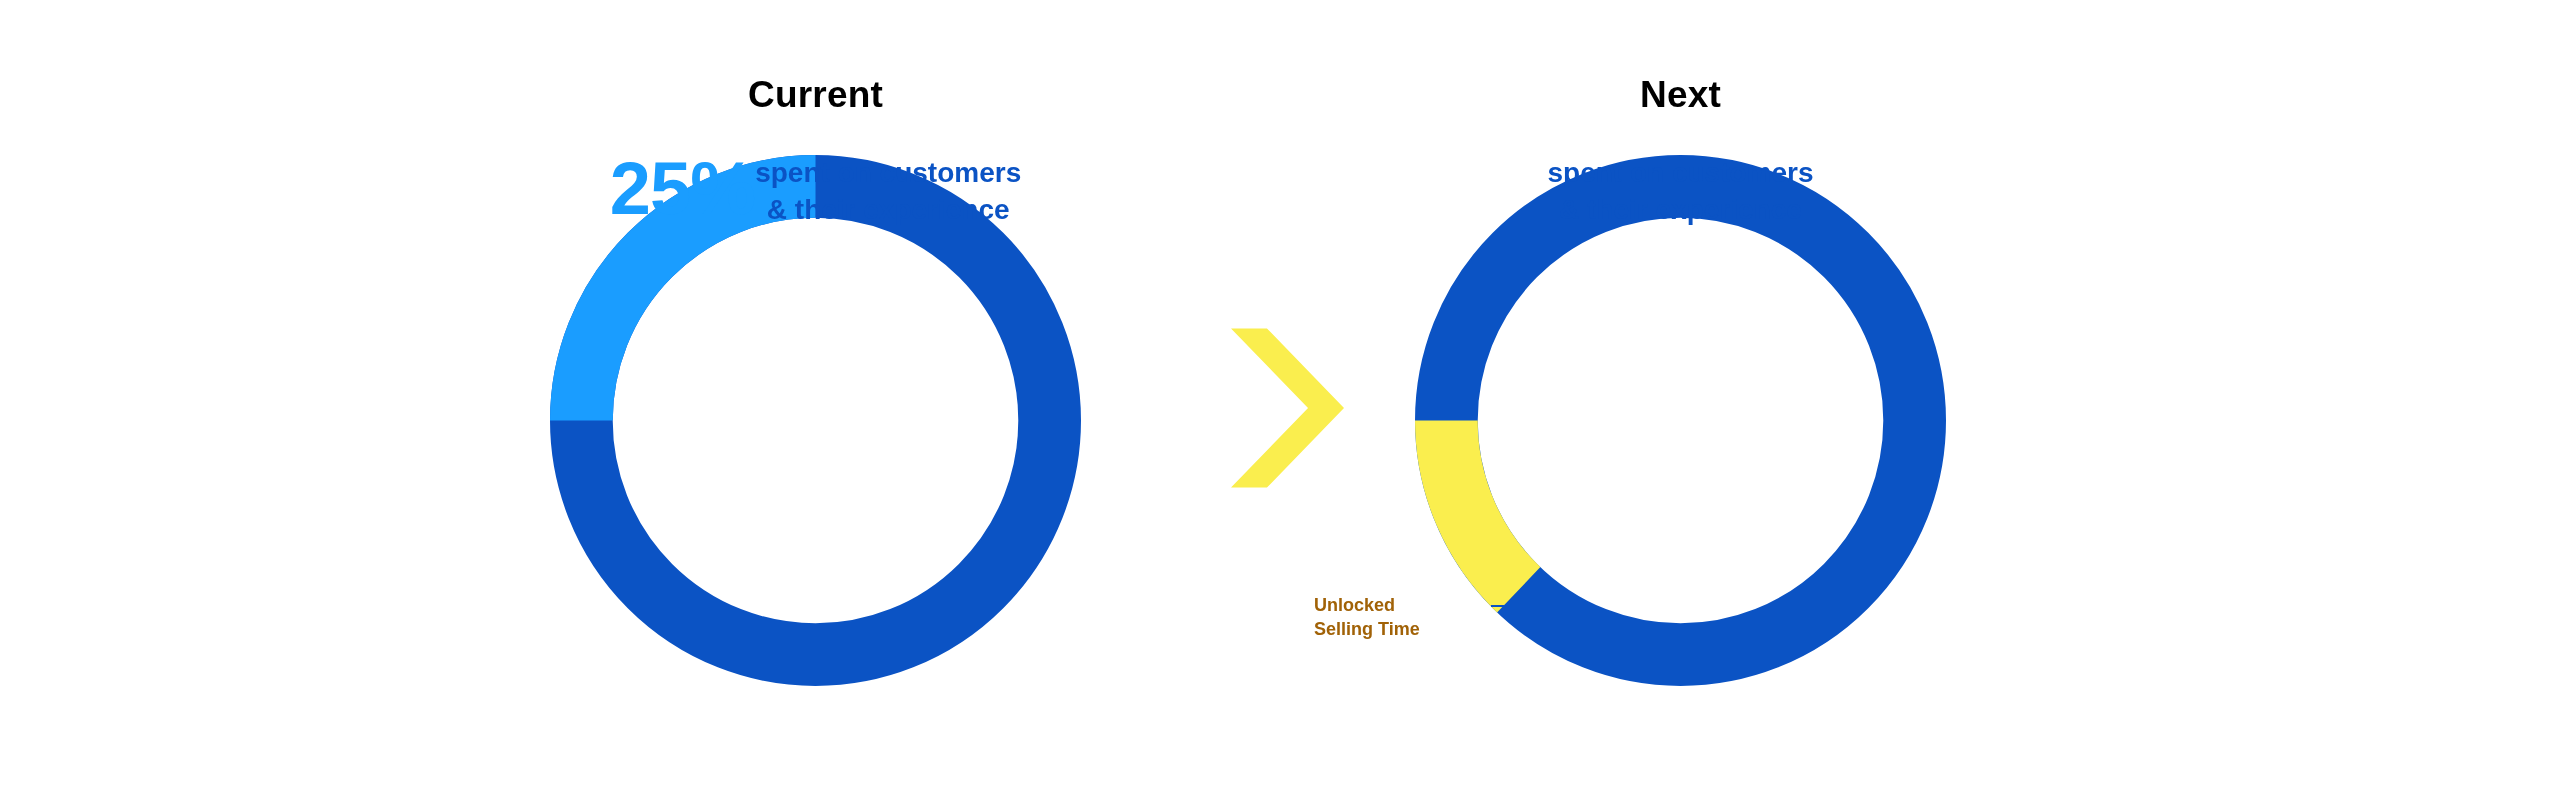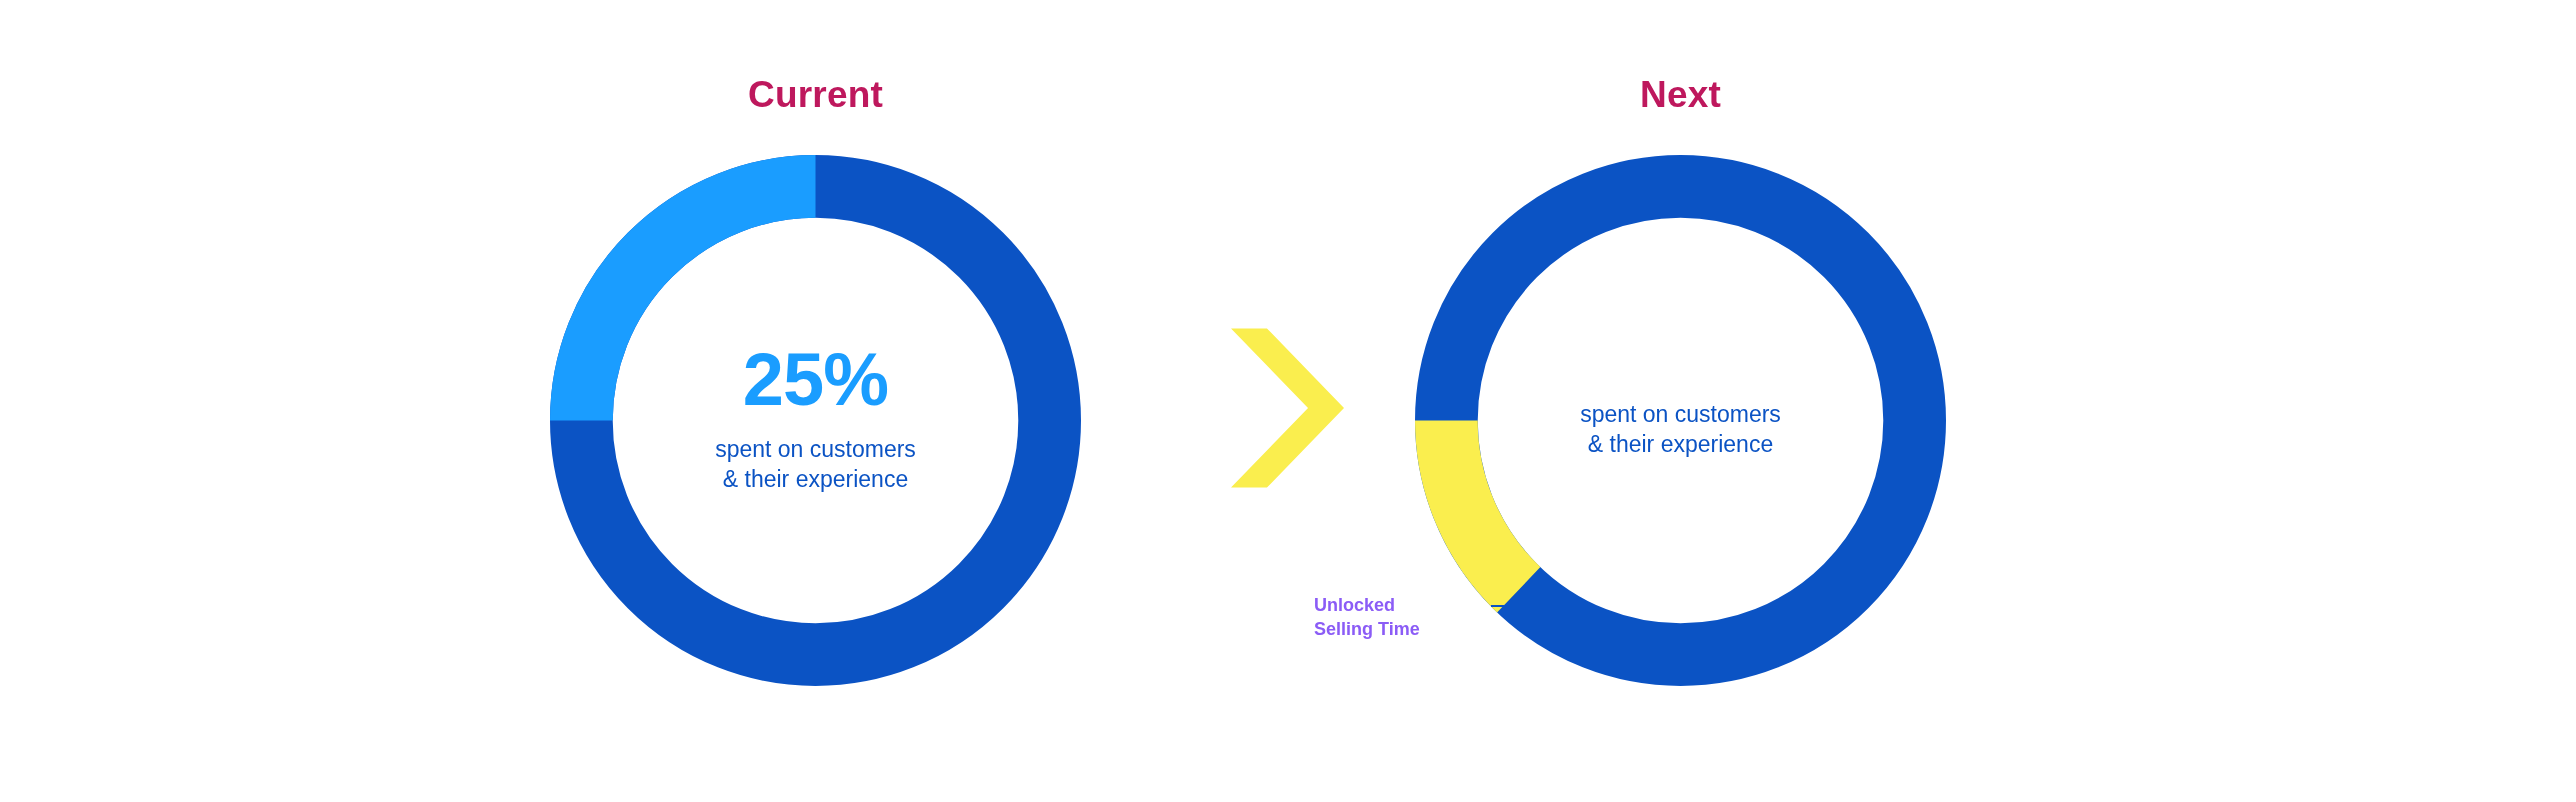--- a/index.html
+++ b/index.html
@@ -33,21 +33,21 @@
 
   .panel-title {
     position: absolute;
     left: 0;
     width: 531px;
     top: 76px;
     text-align: center;
     font-size: 37px;
     font-weight: bold;
     letter-spacing: 0.2px;
-    color: #be185d;
+    color: #000000;
     line-height: 1;
     white-space: nowrap;
   }
 
   .donut-wrap {
     position: absolute;
     left: 0;
     top: 155px;
     width: 531px;
     height: 531px;
@@ -59,37 +59,34 @@
   }
 
   
   .center-text {
     position: absolute;
     left: 0;
     top: 155px;
     width: 531px;
     height: 531px;
     display: flex;
-    flex-direction: column;
-    align-items: center;
     justify-content: center;
     pointer-events: none;
   }
   .big-pct {
     font-size: 74px;
     font-weight: bold;
     color: #1A9DFF;
     line-height: 1;
     letter-spacing: -0.9px;
     margin-top: -3.4px;
   }
   .sub-line {
-    margin-top: 17px;
-    font-size: 23px;
-    font-weight: 400;
+    font-size: 28px;
+    font-weight: 700;
     color: #0B53C4;
     line-height: 1.32;
     text-align: center;
     white-space: nowrap;
   }
 
   
   #chevron {
     position: absolute;
     left: 1231px;
@@ -108,21 +105,21 @@
     height: 60px;
   }
   #callout-label {
     position: absolute;
     left: 0;
     top: 0;
     width: 163px;
     text-align: left;
     font-size: 18px;
     font-weight: bold;
-    color: #8b5cf6;
+    color: #a16207;
     line-height: 1.32;
     white-space: pre-line;
   }
   #callout-leader {
     position: absolute;
     left: 177px;
     top: 11px;
     width: 46px;
     height: 1.7px;
     background: #0B53C4;

